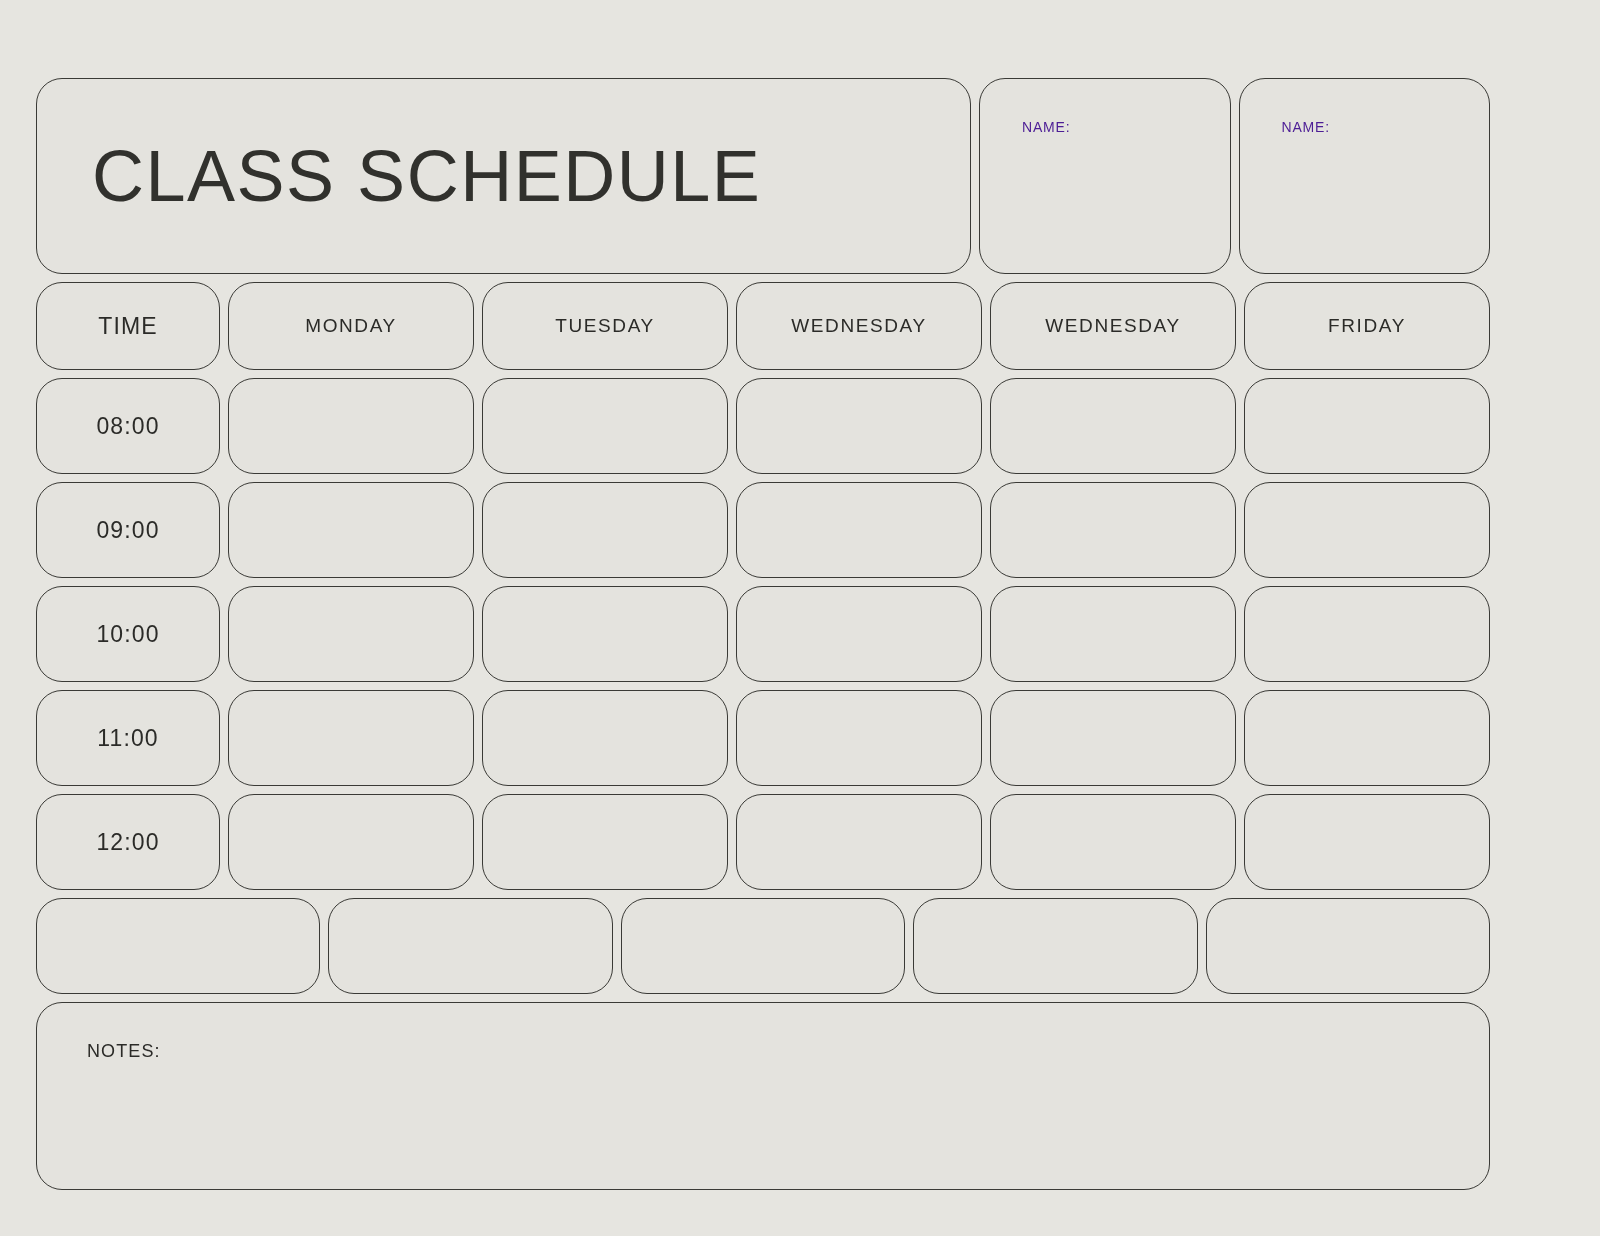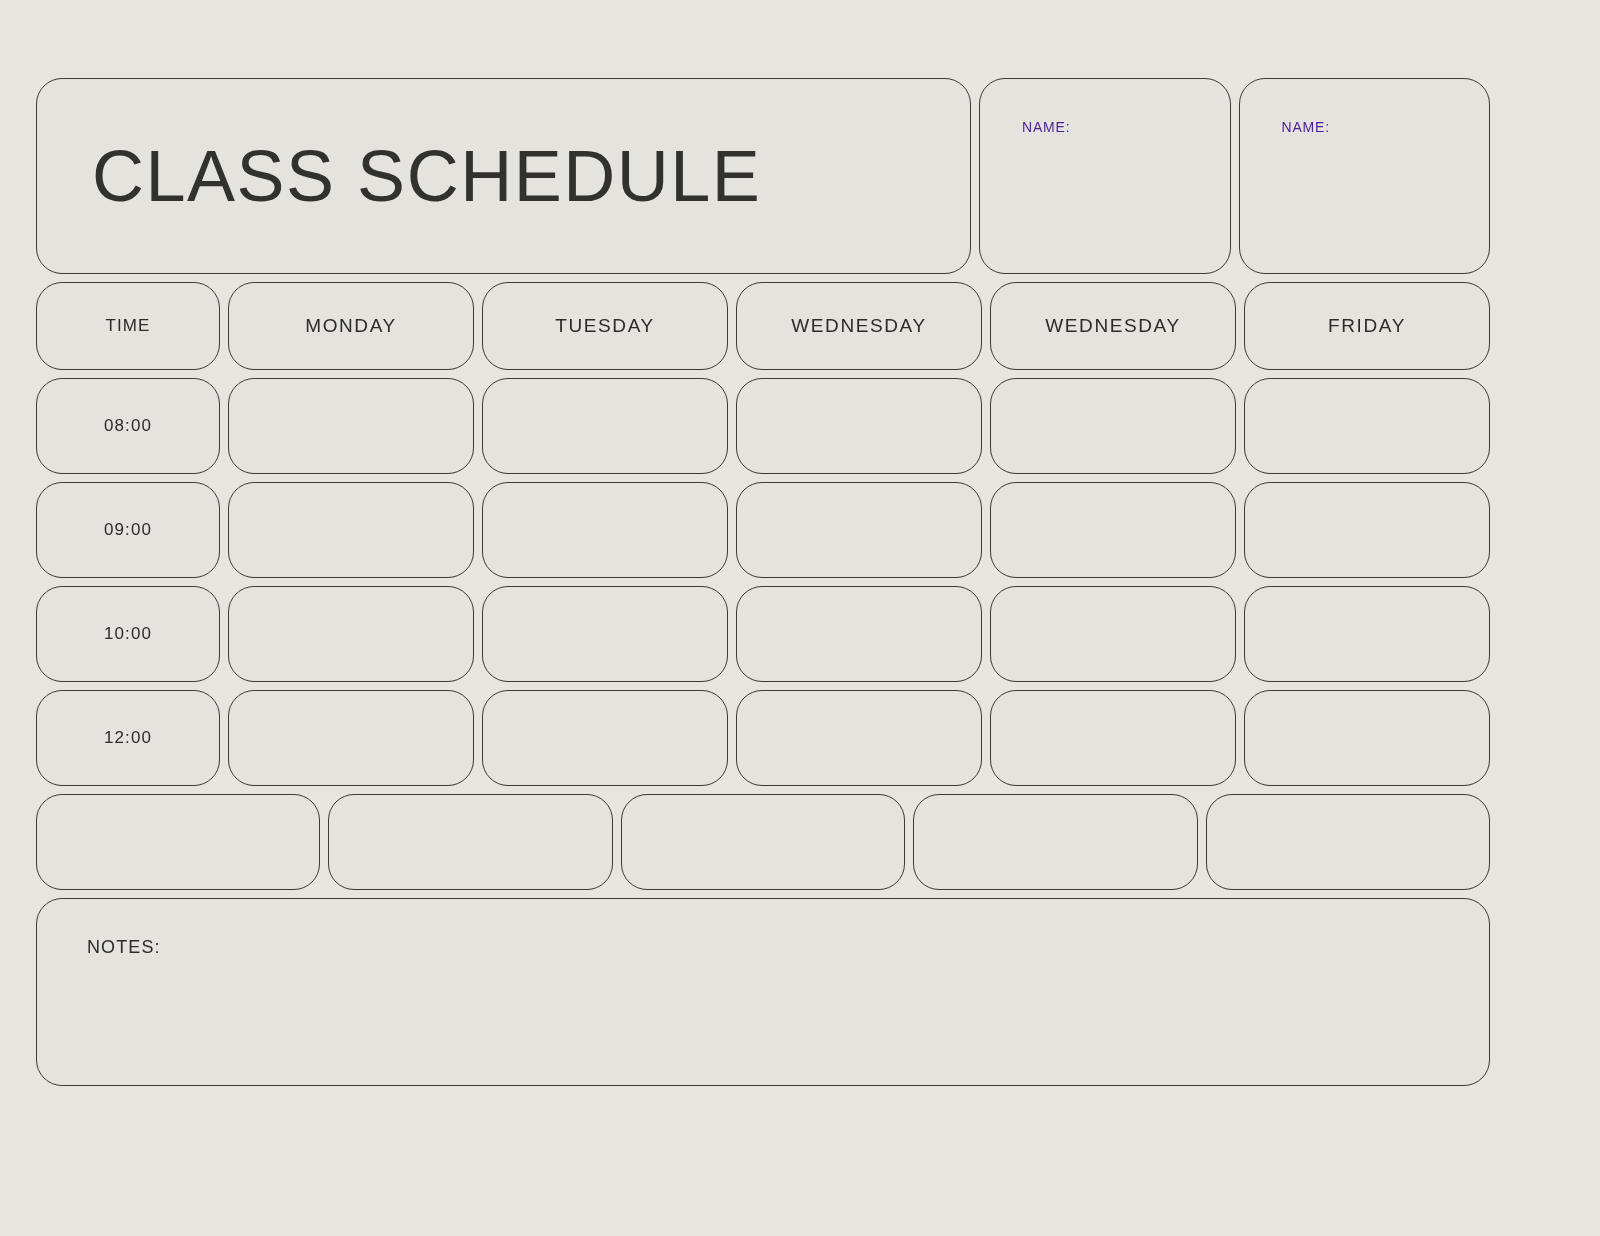--- a/index.html
+++ b/index.html
@@ -73,21 +73,21 @@
     font-size: 19px;
     letter-spacing: 1.6px;
     font-weight: 400;
   }
   .body-row { height: 96px; }
   .time-cell {
     flex: 0 0 184px;
     display: flex;
     align-items: center;
     justify-content: center;
-    font-size: 17px;
+    font-size: 23px;
     letter-spacing: 1.1px;
     text-align: center;
   }
   .day-cell {
     flex: 1 1 0;
   }
   .head-cell.time-cell { flex: 0 0 184px; }
 
   
   .notes-box {
@@ -146,20 +146,28 @@
 
   <div class="grid-row body-row">
     <div class="cell time-cell">10:00</div>
     <div class="cell day-cell"></div>
     <div class="cell day-cell"></div>
     <div class="cell day-cell"></div>
     <div class="cell day-cell"></div>
     <div class="cell day-cell"></div>
   </div>
 
+  <div class="grid-row body-row">
+    <div class="cell time-cell">11:00</div>
+    <div class="cell day-cell"></div>
+    <div class="cell day-cell"></div>
+    <div class="cell day-cell"></div>
+    <div class="cell day-cell"></div>
+    <div class="cell day-cell"></div>
+  </div>
 
   <div class="grid-row body-row">
     <div class="cell time-cell">12:00</div>
     <div class="cell day-cell"></div>
     <div class="cell day-cell"></div>
     <div class="cell day-cell"></div>
     <div class="cell day-cell"></div>
     <div class="cell day-cell"></div>
   </div>
 

